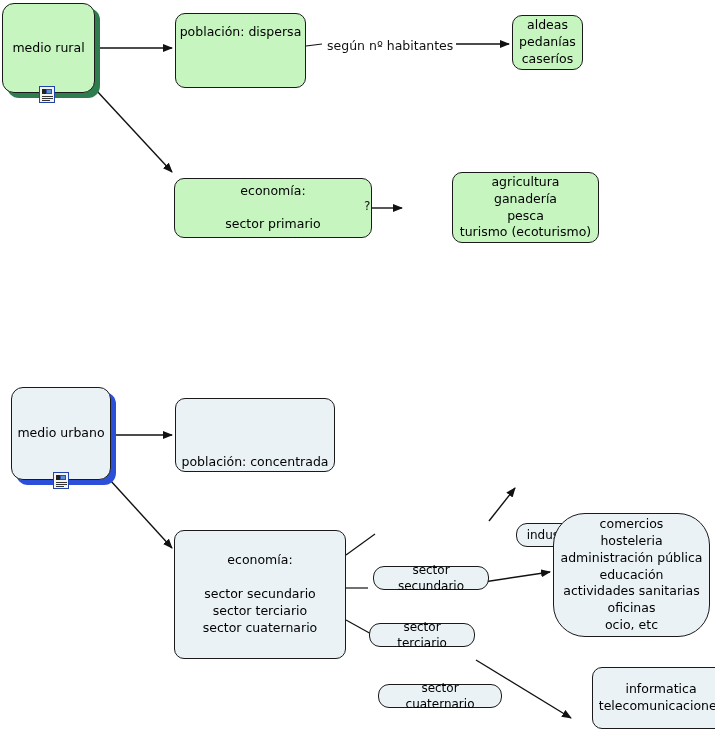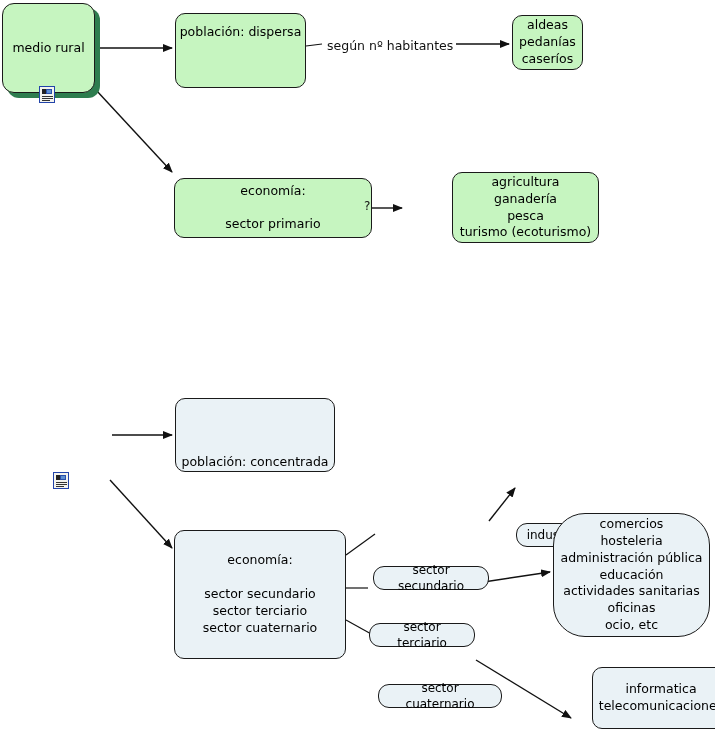--- a/index.html
+++ b/index.html
@@ -188,20 +188,23 @@
     <span>?</span>
   </div>
 
   <div class="node green rbox" style="left:404px; top:172px; width:147px; height:71px;margin-left:48px;">
     <span>agricultura
 ganadería
 pesca
 turismo (ecoturismo)</span>
   </div>
 
+  <div class="node blue root-blue" style="left:11px; top:387px; width:100px; height:93px;">
+    <span>medio urbano</span>
+  </div>
   <div class="note-icon" style="left:53px; top:472px;">
     <span class="sq"></span>
     <span class="pic"></span>
     <i class="l1"></i>
     <i class="l2"></i>
     <i class="l3"></i>
   </div>
 
   <div class="node blue rbox" style="left:175px; top:398px; width:160px; height:74px; align-items:flex-end; padding-top:10px;">
     <span>población: concentrada</span>

